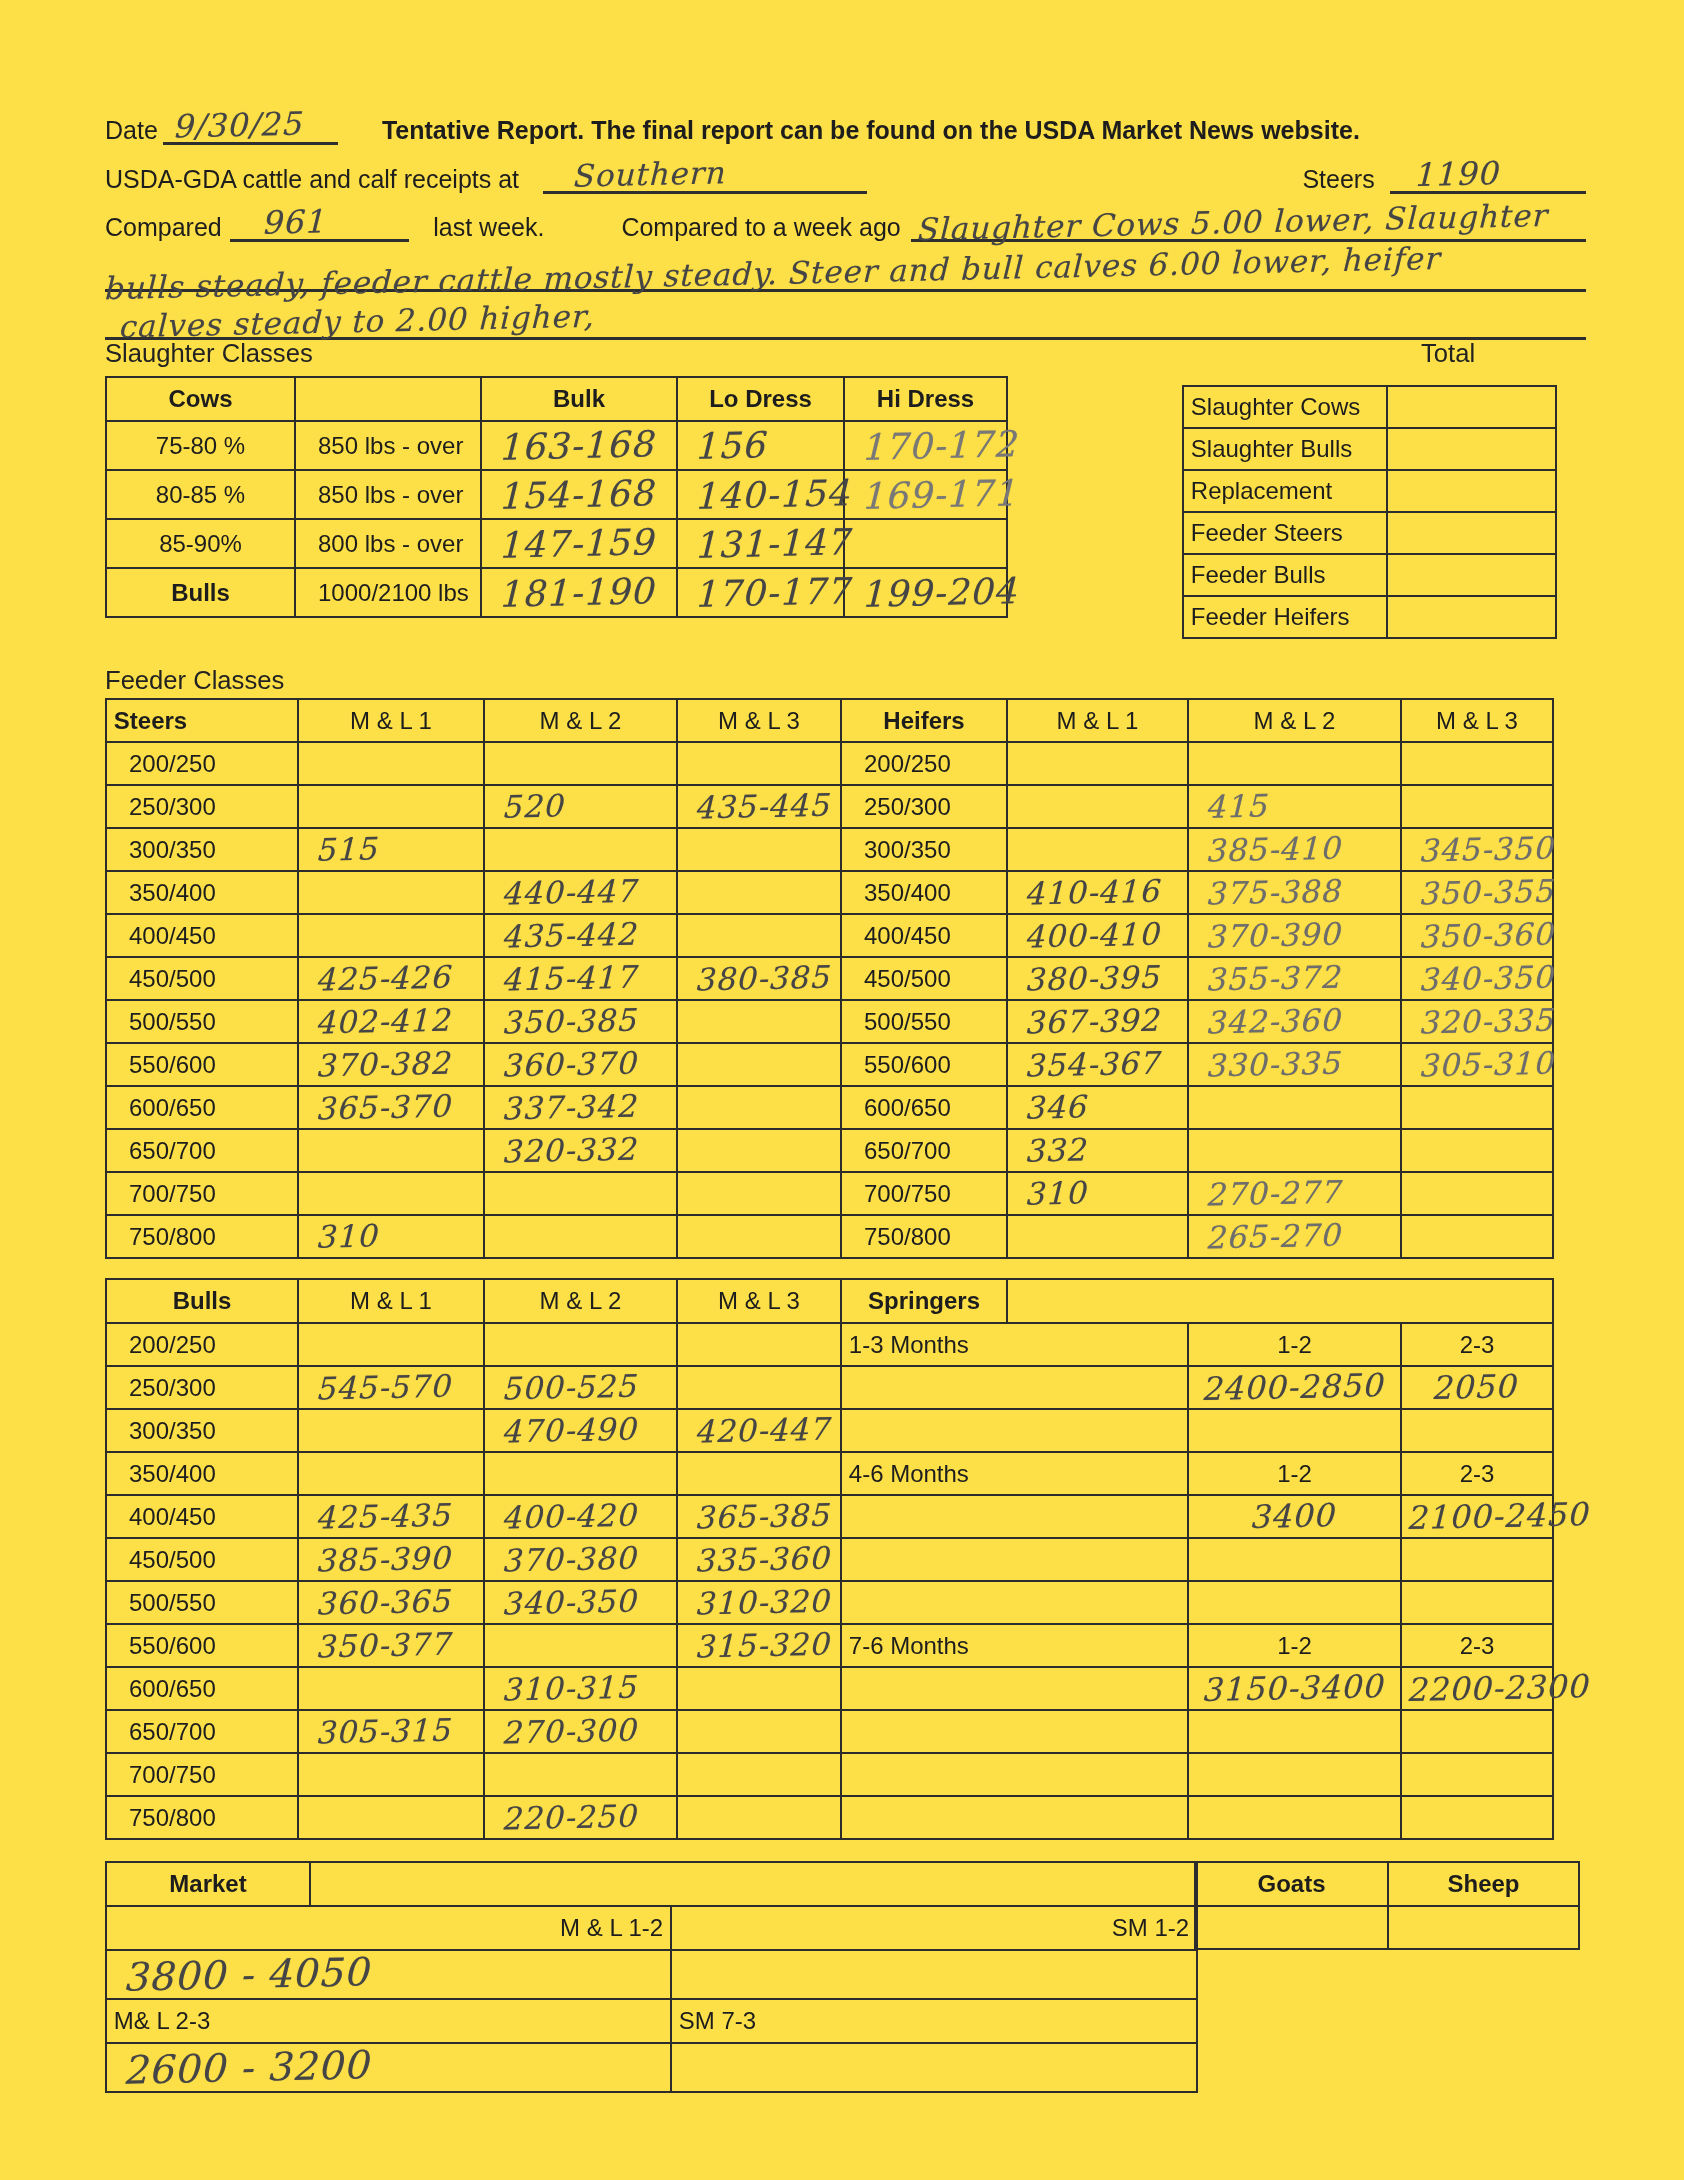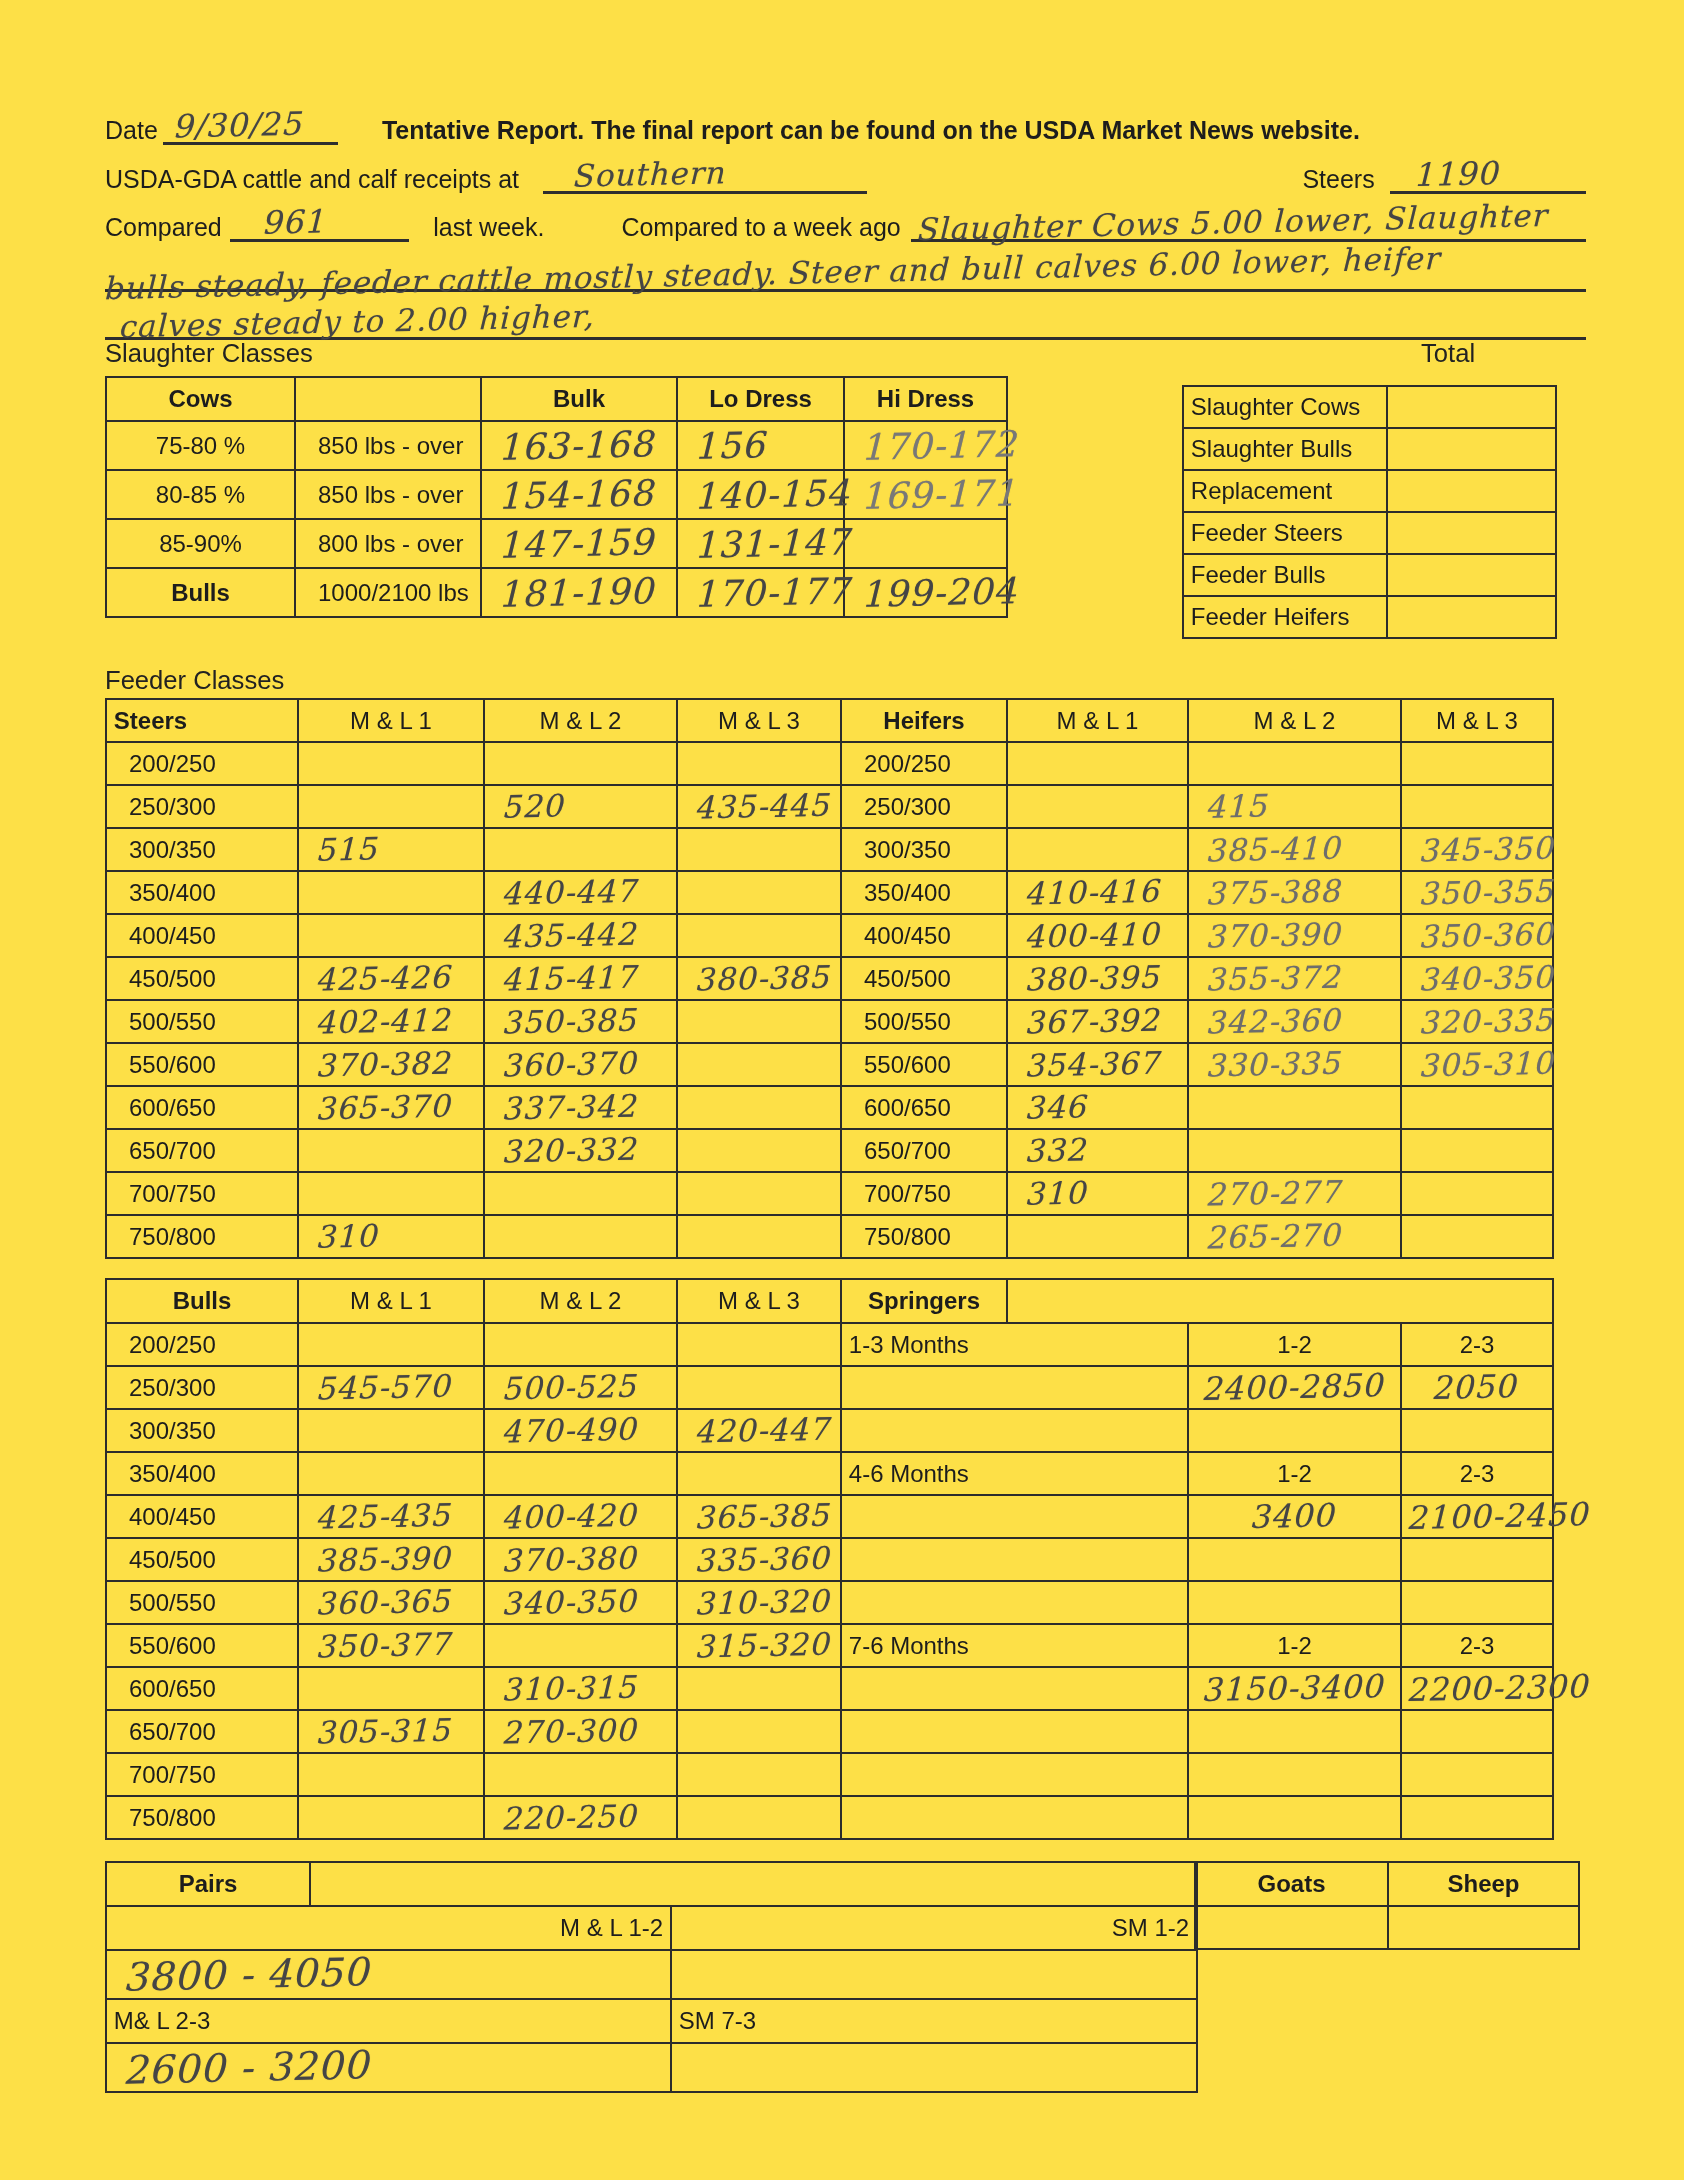--- a/index.html
+++ b/index.html
@@ -421,21 +421,21 @@
     </table>
 
   <table id="pairs" style="left:105px;top:1861px;width:1092px;">
     <colgroup>
         <col style="width:204px">
         <col style="width:361px">
         <col style="width:526px">
       </colgroup>
     <tbody>
         <tr style="height:44px;">
-      <td class="hdr ctr">Pairs</td>
+      <td class="hdr ctr">Market</td>
       <td colspan="2"></td>
     </tr>
     <tr style="height:44px;text-align:right;">
       <td colspan="2">M &amp; L 1-2</td>
       <td>SM 1-2</td>
     </tr>
     <tr style="height:49px;">
       <td colspan="2" class="vcell"><span class="hw hw46">3800 - 4050</span></td>
       <td></td>
     </tr>

